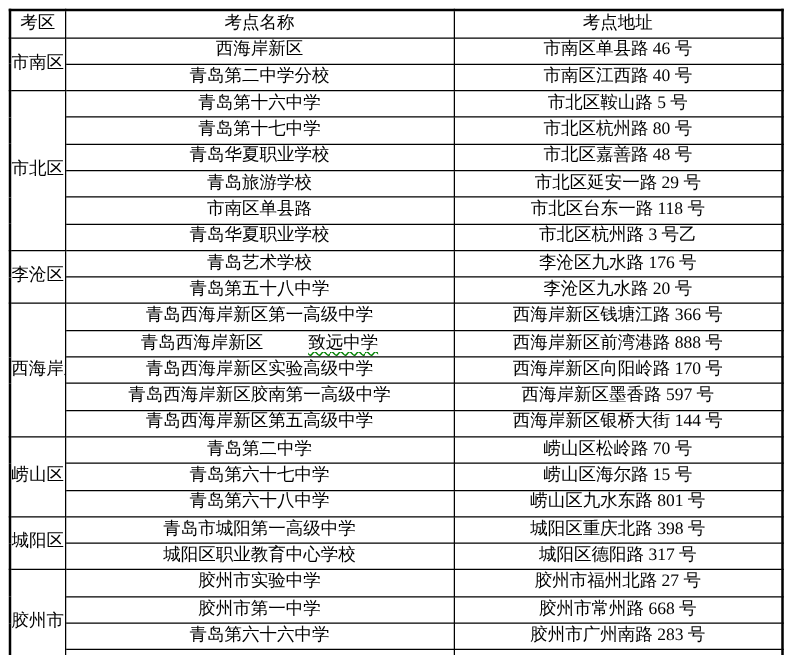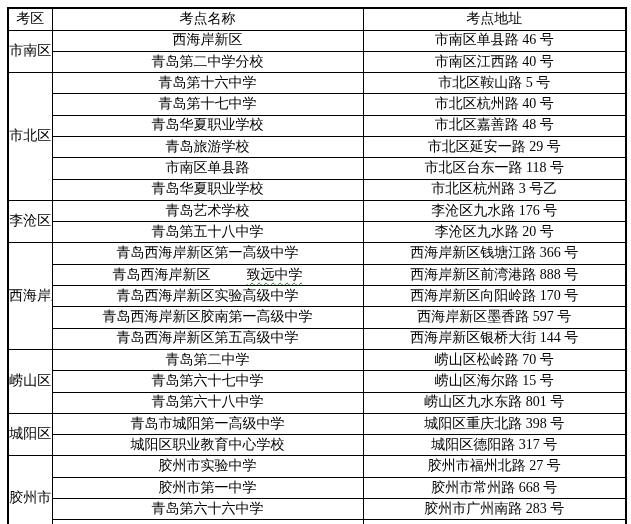--- a/index.html
+++ b/index.html
@@ -75,21 +75,21 @@
           <td>青岛第二中学分校</td>
           <td>市南区江西路 40 号</td>
         </tr>
         <tr>
           <td rowspan="6" class="district">市北区</td>
           <td>青岛第十六中学</td>
           <td>市北区鞍山路 5 号</td>
         </tr>
         <tr>
           <td>青岛第十七中学</td>
-          <td>市北区杭州路 40 号</td>
+          <td>市北区杭州路 80 号</td>
         </tr>
         <tr>
           <td>青岛华夏职业学校</td>
           <td>市北区嘉善路 48 号</td>
         </tr>
         <tr>
           <td>青岛旅游学校</td>
           <td>市北区延安一路 29 号</td>
         </tr>
         <tr>

